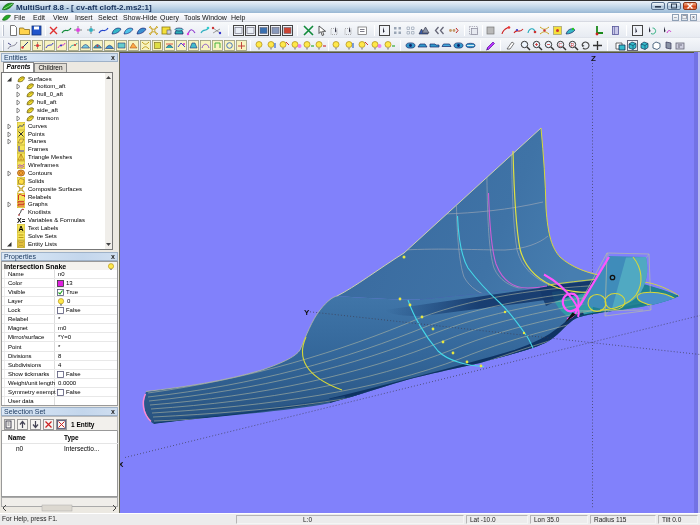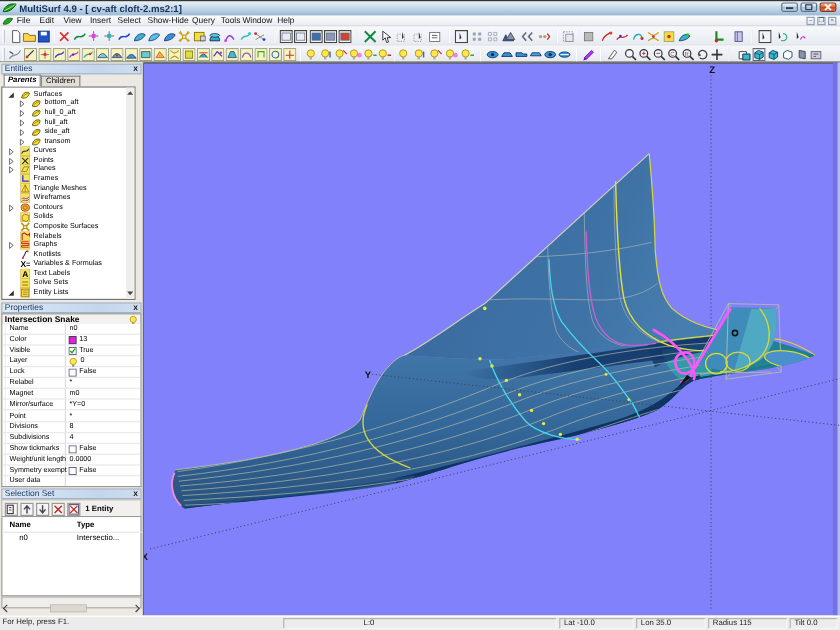--- a/index.html
+++ b/index.html
@@ -25,21 +25,21 @@
 #status{left:0;top:513px;width:700px;height:12px;background:#ececec;border-top:1px solid #fff;}
 .spane{position:absolute;top:514.5px;height:9px;border:1px solid #b5b5b5;border-bottom-color:#f5f5f5;border-right-color:#f5f5f5;background:#ececec;font-size:6.5px;line-height:8px;color:#222;}
 </style></head>
 <body>
 
 <div id="titlebar" class="abs"></div>
 <svg class="abs" style="left:2px;top:2px" width="12" height="10" viewBox="0 0 12 10">
     <path d="M0.5 7.5 C2.5 2.5 6 0.5 11.5 1.5 C9 5.5 5 8.5 0.5 7.5 Z" fill="#1fa01f" stroke="#0a5a0a" stroke-width="0.8"></path>
     <path d="M1.5 7 C4.5 5.5 8 3.5 10.8 1.8" stroke="#c5ffc5" stroke-width="0.6" fill="none"></path>
   </svg>
-<div id="titletext" class="abs">MultiSurf 4.9 - [ cv-aft cloft-2.ms2:1]</div>
+<div id="titletext" class="abs">MultiSurf 8.8 - [ cv-aft cloft-2.ms2:1]</div>
 <div class="wbtn abs" style="left:651px;"><svg width="12" height="6">
       <rect x="3" y="3" width="6" height="1.6" fill="#2a3a50"></rect>
     </svg></div>
 <div class="wbtn abs" style="left:667px;"><svg width="12" height="6">
       <rect x="3.5" y="1" width="5" height="4" fill="none" stroke="#2a3a50" stroke-width="1"></rect>
     </svg></div>
 <div class="wbtn abs" id="btnclose" style="left:682.5px;"><svg width="12" height="6">
       <path d="M3.5 0.5 L8.5 5.5 M8.5 0.5 L3.5 5.5" stroke="#fff" stroke-width="1.4"></path>
     </svg></div>
 <div id="menubar" class="abs"></div>

